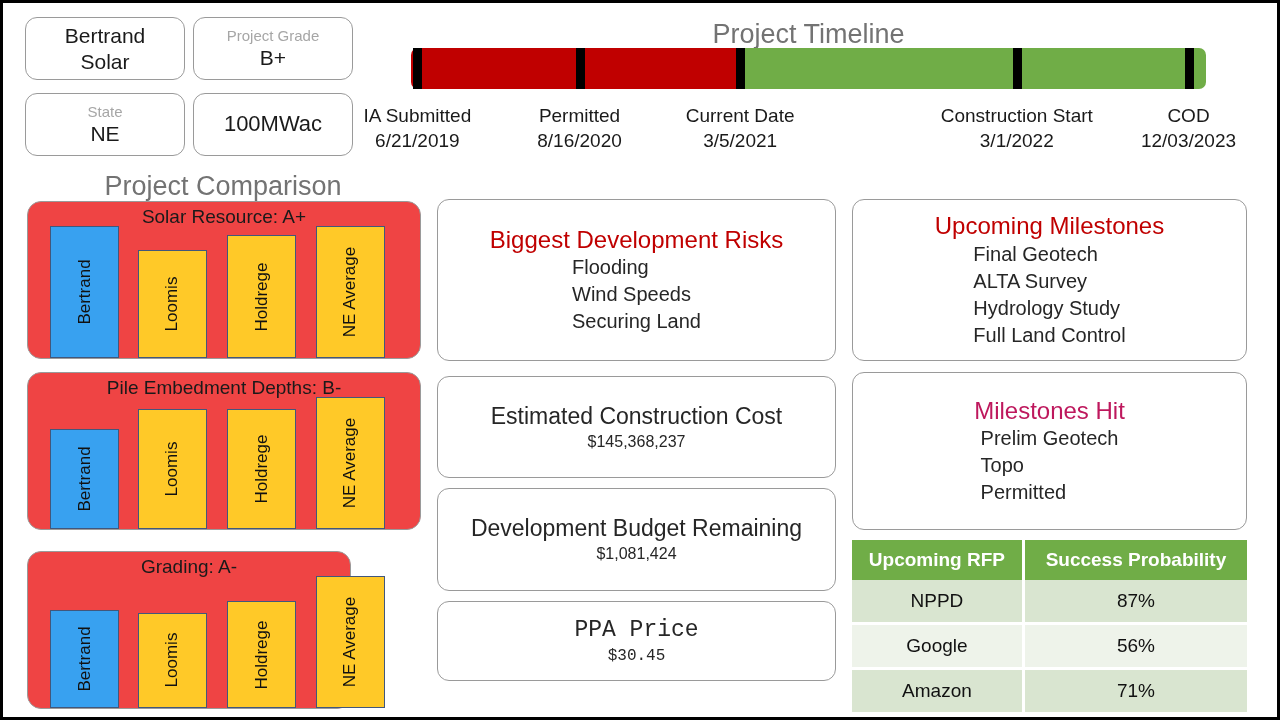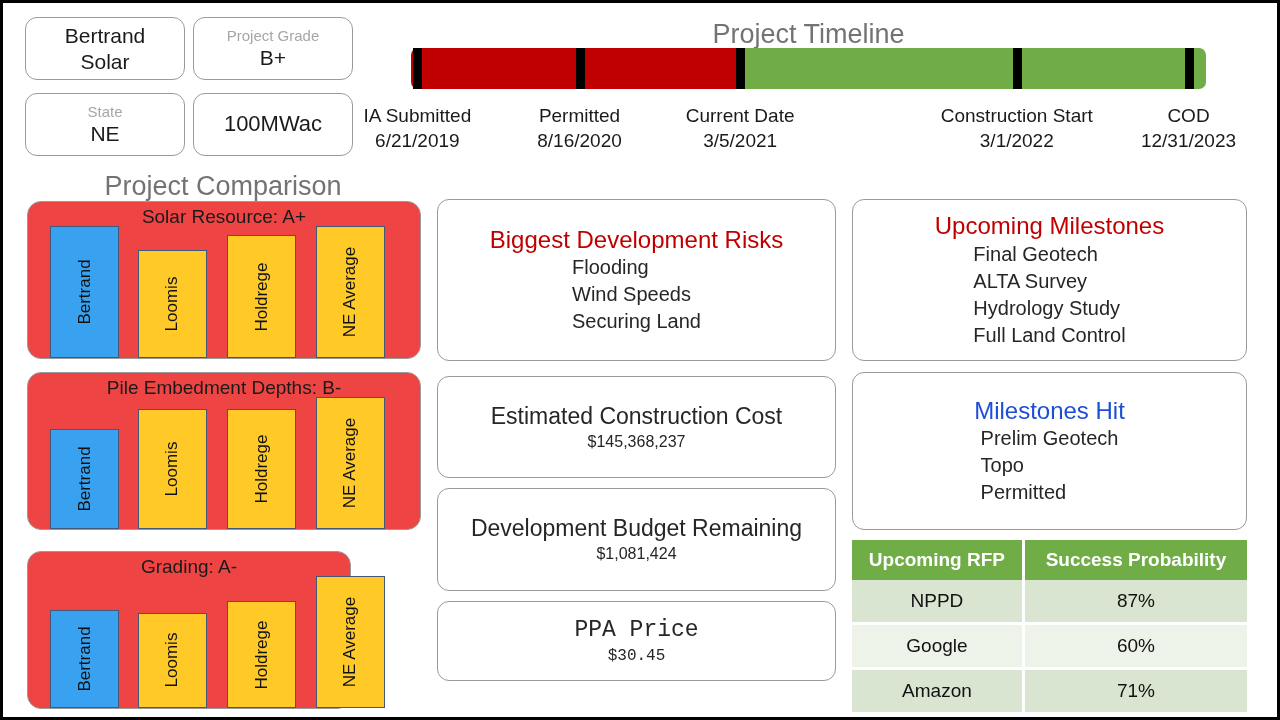--- a/index.html
+++ b/index.html
@@ -69,21 +69,21 @@
   .bar-label {
     transform: rotate(-90deg);
     white-space: nowrap;
     font-size: 17px;
     color: #111111;
   }
 
   
   .tc-title { font-size: 24px; line-height: 1.24; }
   .tc-title.red   { color: #c00000; }
-  .tc-title.green { color: #1d4ed8; }
+  .tc-title.green { color: #be185d; }
   .tc-line { font-size: 20px; color: #262626; line-height: 1.35; }
   .kpi-title { font-size: 23px; color: #262626; line-height: 1.3; }
   .kpi-value { font-size: 16px; color: #262626; line-height: 1.3; }
 
   
   #rfp-table { position: absolute; left: 849px; top: 537px; width: 395px; border-collapse: collapse; }
   #rfp-table th {
     background: #70ad47; color: #ffffff;
     font-size: 19px; font-weight: bold;
     padding: 9px 4px; text-align: center;
@@ -147,21 +147,21 @@
       <div class="tl-label" style="left: 737.13px;">
         <span class="d">Current Date</span>
         <span class="d">3/5/2021</span>
       </div>
       <div class="tl-label" style="left: 1013.79px;">
         <span class="d">Construction Start</span>
         <span class="d">3/1/2022</span>
       </div>
       <div class="tl-label" style="left: 1185.51px;">
         <span class="d">COD</span>
-        <span class="d">12/31/2023</span>
+        <span class="d">12/03/2023</span>
       </div>
     </div>
 
   <div class="sect-title" style="left:22px; top:168px; width:396px;">Project Comparison</div>
 
   <div class="chart-card" id="chart-0" style="left:24px; top:198px; width:394px; height:158px;">
       <div class="chart-title">Solar Resource: A+</div>
       <div class="bars">
         <div class="bar" style="left: 21.67px; width: 68.95px; height: 132px; background: rgb(56, 161, 240);">
           <span class="bar-label">Bertrand</span>
@@ -262,21 +262,21 @@
           <th>Success Probability</th>
         </tr>
       </thead>
     <tbody id="rfp-body">
         <tr class="band-a">
           <td>NPPD</td>
           <td>87%</td>
         </tr>
         <tr class="band-b">
           <td>Google</td>
-          <td>60%</td>
+          <td>56%</td>
         </tr>
         <tr class="band-a">
           <td>Amazon</td>
           <td>71%</td>
         </tr>
       </tbody>
   </table>
 
 </div>
 

